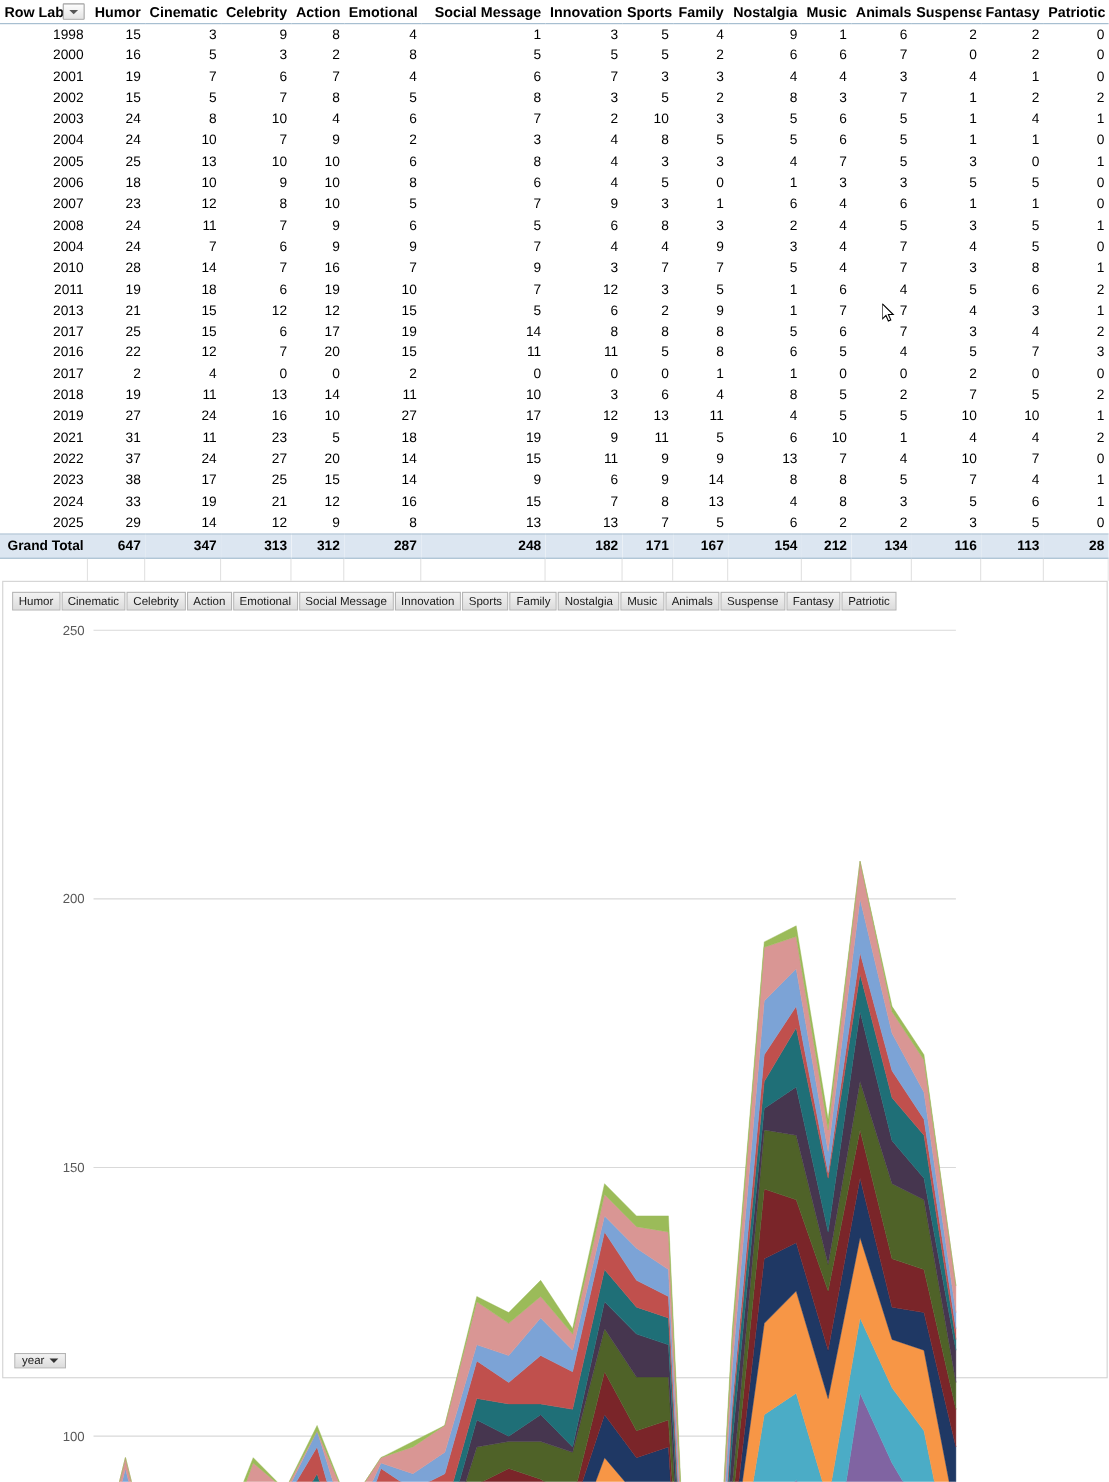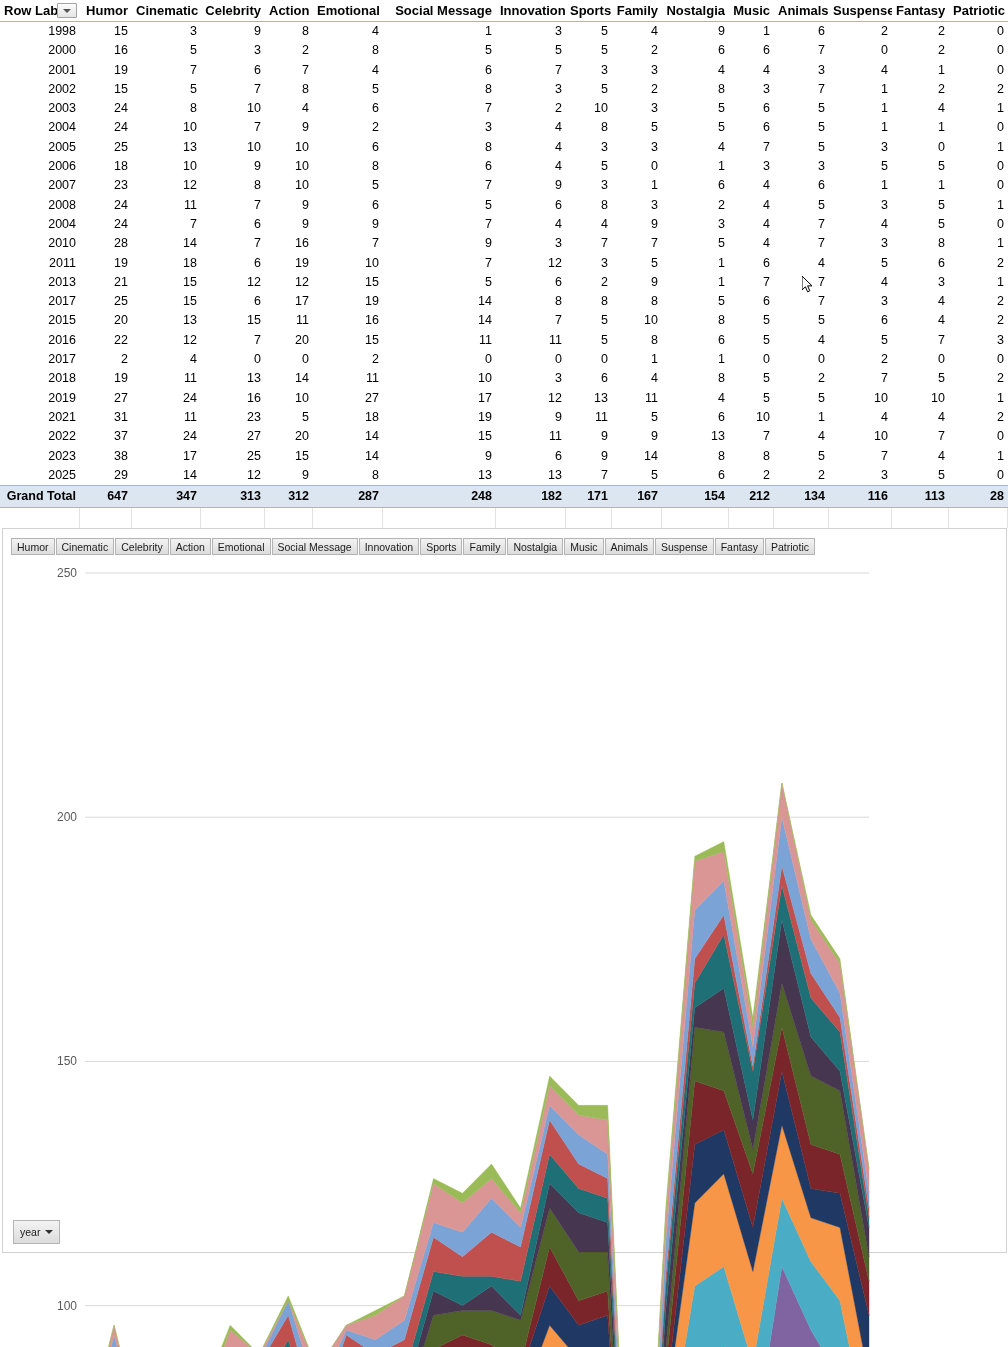--- a/index.html
+++ b/index.html
@@ -118,21 +118,21 @@
   #year-btn {
     position: absolute;
     left: 10px; bottom: 8px;
     background: linear-gradient(#f3f3f3,#dcdcdc);
     border: 1px solid #b4b4b4;
     font-size: 10.5px;
     color: #1a1a1a;
     padding: 2px 6px 3px 6px;
     display: flex; align-items: center; gap: 5px;
     cursor: pointer;
-    height: 24px;
+    height: 14px;
   }
   #year-btn .caret {
     width: 0; height: 0;
     border-left: 4px solid transparent;
     border-right: 4px solid transparent;
     border-top: 4px solid #333;
   }
 
   .axis-label { font-size: 11.5px; fill: #595959; font-family: "Liberation Sans", sans-serif; }
   .ytick { font-size: 12px; fill: #595959; font-family: "Liberation Sans", sans-serif; }
@@ -458,38 +458,20 @@
           <td>8</td>
           <td>8</td>
           <td>5</td>
           <td>6</td>
           <td>7</td>
           <td>3</td>
           <td>4</td>
           <td>2</td>
         </tr>
         <tr>
-          <td class="year">2015</td>
-          <td>20</td>
-          <td>13</td>
-          <td>15</td>
-          <td>11</td>
-          <td>16</td>
-          <td>14</td>
-          <td>7</td>
-          <td>5</td>
-          <td>10</td>
-          <td>8</td>
-          <td>5</td>
-          <td>5</td>
-          <td>6</td>
-          <td>4</td>
-          <td>2</td>
-        </tr>
-        <tr>
           <td class="year">2016</td>
           <td>22</td>
           <td>12</td>
           <td>7</td>
           <td>20</td>
           <td>15</td>
           <td>11</td>
           <td>11</td>
           <td>5</td>
           <td>8</td>
@@ -599,20 +581,38 @@
           <td>14</td>
           <td>9</td>
           <td>6</td>
           <td>9</td>
           <td>14</td>
           <td>8</td>
           <td>8</td>
           <td>5</td>
           <td>7</td>
           <td>4</td>
+          <td>1</td>
+        </tr>
+        <tr>
+          <td class="year">2024</td>
+          <td>33</td>
+          <td>19</td>
+          <td>21</td>
+          <td>12</td>
+          <td>16</td>
+          <td>15</td>
+          <td>7</td>
+          <td>8</td>
+          <td>13</td>
+          <td>4</td>
+          <td>8</td>
+          <td>3</td>
+          <td>5</td>
+          <td>6</td>
           <td>1</td>
         </tr>
         <tr>
           <td class="year">2025</td>
           <td>29</td>
           <td>14</td>
           <td>12</td>
           <td>9</td>
           <td>8</td>
           <td>13</td>

